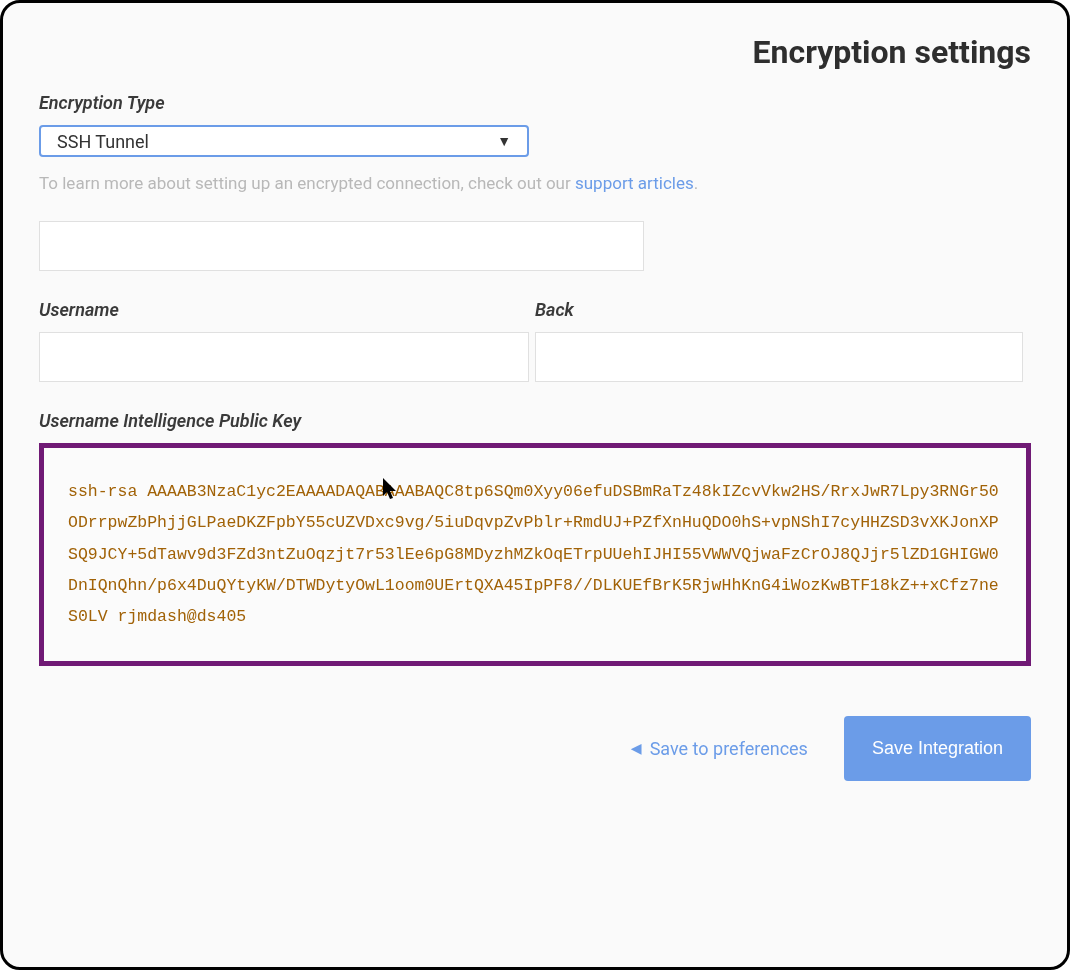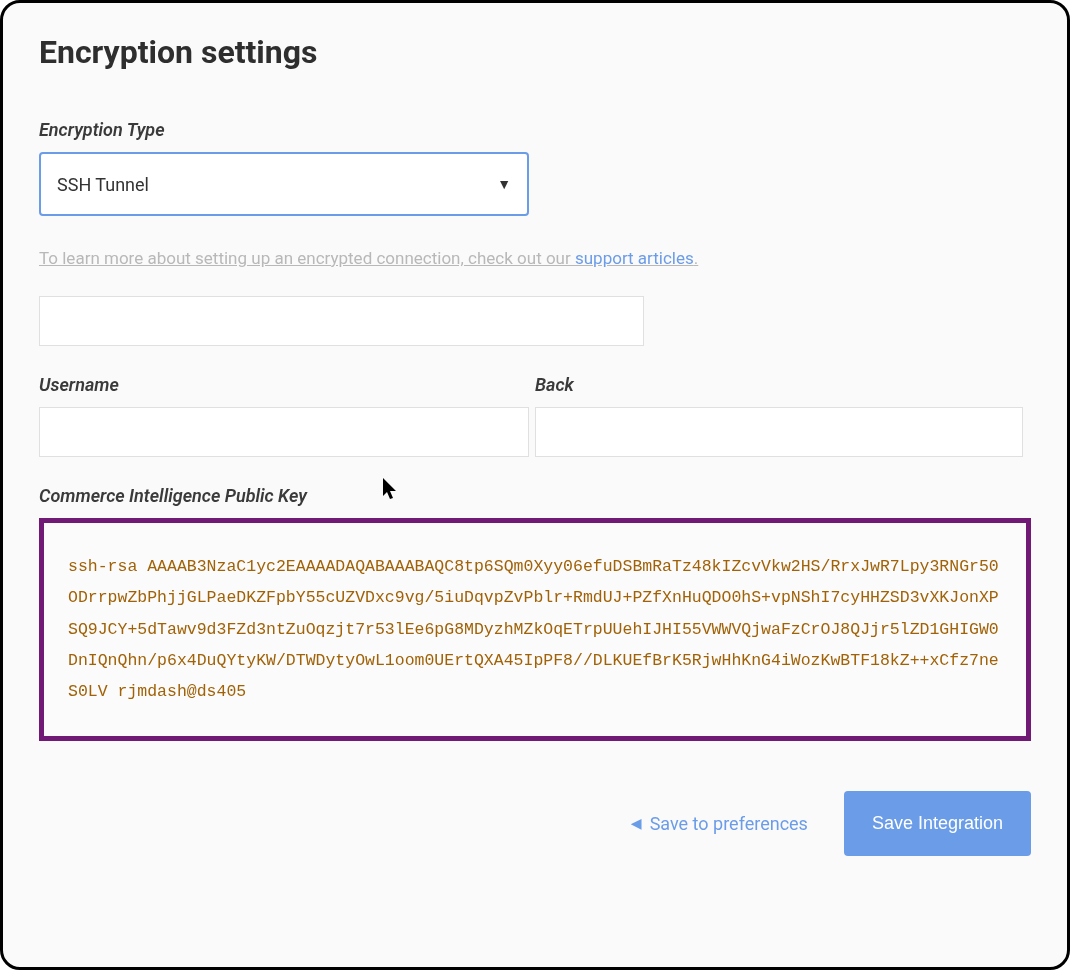--- a/index.html
+++ b/index.html
@@ -19,59 +19,59 @@
       border-radius: 20px;
       padding: 30px 36px;
       width: 1070px;
       height: 970px;
       background: #fafafa;
     }
     .page-title {
       font-size: 32px;
       font-weight: 700;
       color: #2e2e2e;
-      margin-bottom: 48px;
+      margin-bottom: 21px;
+      text-align: right;
     }
     .field-group {
       margin-bottom: 28px;
     }
     .field-label {
       font-size: 18px;
       font-weight: 600;
       color: #3a3a3a;
       margin-bottom: 12px;
       display: block;
       font-style: italic;
     }
     .select-wrap {
       width: 490px;
-      height: 64px;
+      height: 32px;
       border: 2px solid #6b9ce8;
       border-radius: 4px;
       background: #fff;
       display: flex;
       align-items: center;
       padding: 0 16px;
       justify-content: space-between;
       cursor: pointer;
     }
     .select-wrap .select-value {
       font-size: 18px;
       color: #333;
     }
     .chevron {
       font-size: 14px;
       color: #333;
     }
     .help-text {
       color: #b8b8b8;
       font-size: 17px;
-      margin-top: 32px;
+      margin-top: 16px;
       margin-bottom: 28px;
-      text-decoration: underline;
     }
     .help-text .link {
       color: #6b9ce8;
       cursor: pointer;
     }
     .text-input {
       width: 605px;
       height: 50px;
       border: 1px solid #e0e0e0;
       background: #fff;
@@ -165,21 +165,21 @@
       <label class="field-label">Username</label>
       <input type="text" class="text-input" value="" style="">
     </div>
     <div class="col port">
       <label class="field-label">Back</label>
       <input type="text" class="text-input" value="" style="">
     </div>
   </div>
 
   <div class="field-group">
-    <label class="field-label">Commerce Intelligence Public Key</label>
+    <label class="field-label">Username Intelligence Public Key</label>
     <div class="public-key-box">ssh-rsa AAAAB3NzaC1yc2EAAAADAQABAAABAQC8tp6SQm0Xyy06efuDSBmRaTz48kIZcvVkw2HS/RrxJwR7Lpy3RNGr50ODrrpwZbPhjjGLPaeDKZFpbY55cUZVDxc9vg/5iuDqvpZvPblr+RmdUJ+PZfXnHuQDO0hS+vpNShI7cyHHZSD3vXKJonXPSQ9JCY+5dTawv9d3FZd3ntZuOqzjt7r53lEe6pG8MDyzhMZkOqETrpUUehIJHI55VWWVQjwaFzCrOJ8QJjr5lZD1GHIGW0DnIQnQhn/p6x4DuQYtyKW/DTWDytyOwL1oom0UErtQXA45IpPF8//DLKUEfBrK5RjwHhKnG4iWozKwBTF18kZ++xCfz7neS0LV  rjmdash@ds405</div>
   </div>
 
   <div class="footer">
     <div class="back-link">
       <span class="tri">◀</span>
       <span>Save to preferences</span>
     </div>
     <button class="save-btn">Save Integration</button>
   </div>

